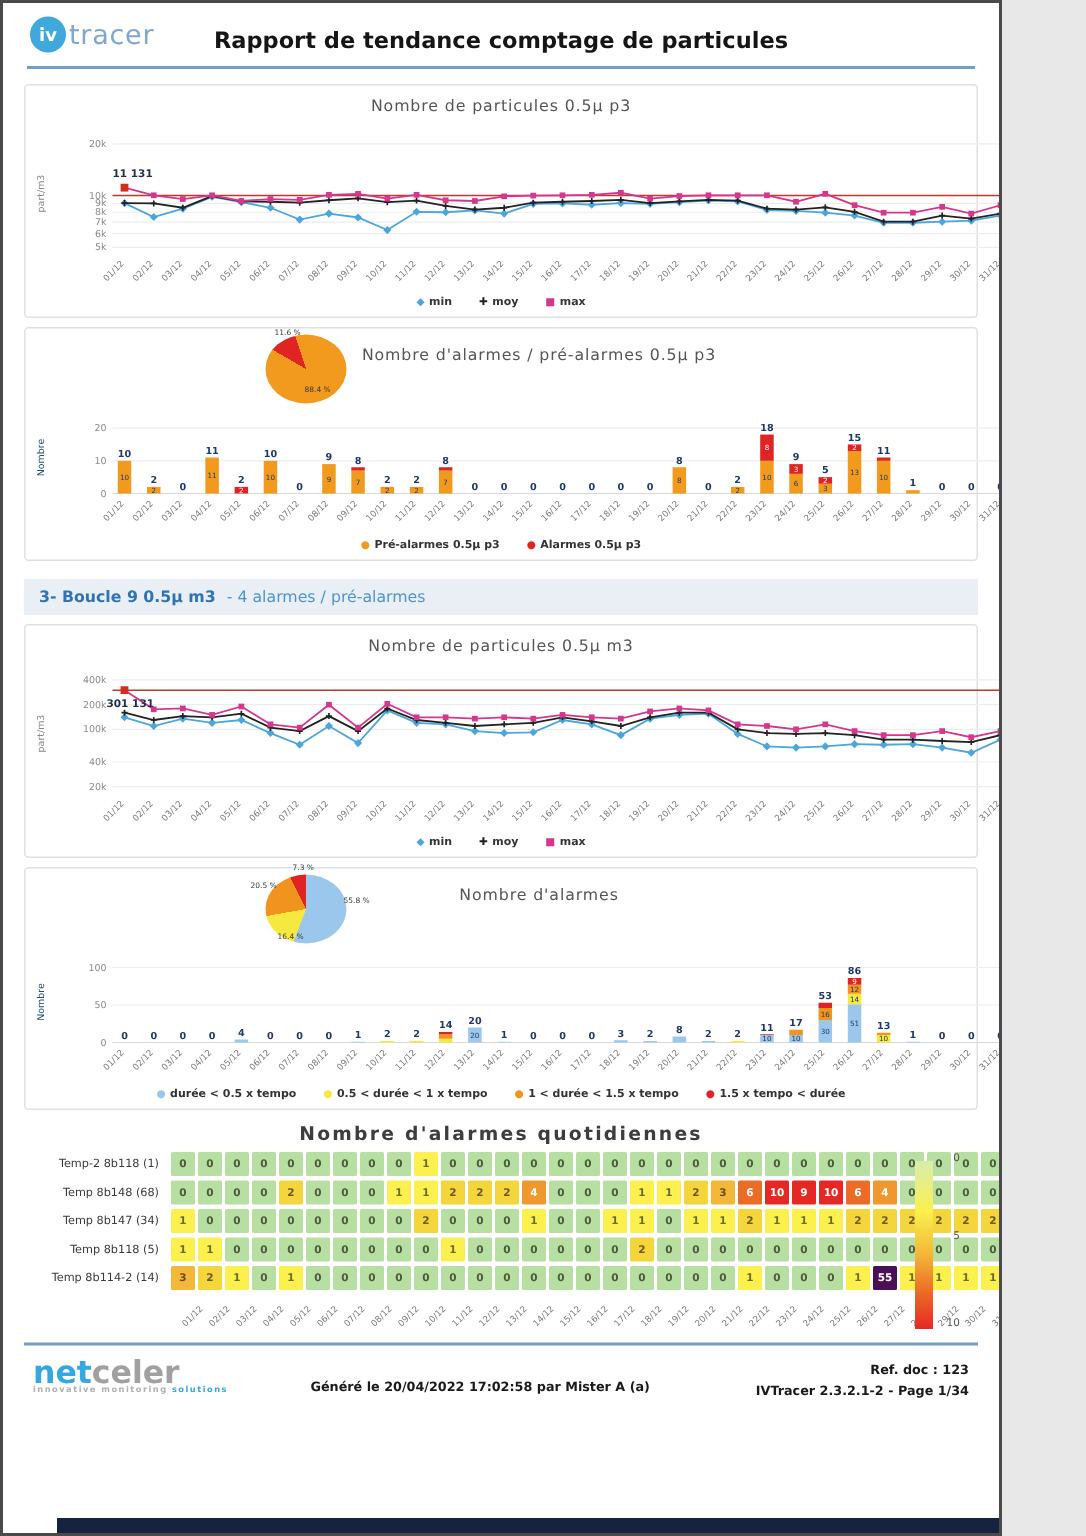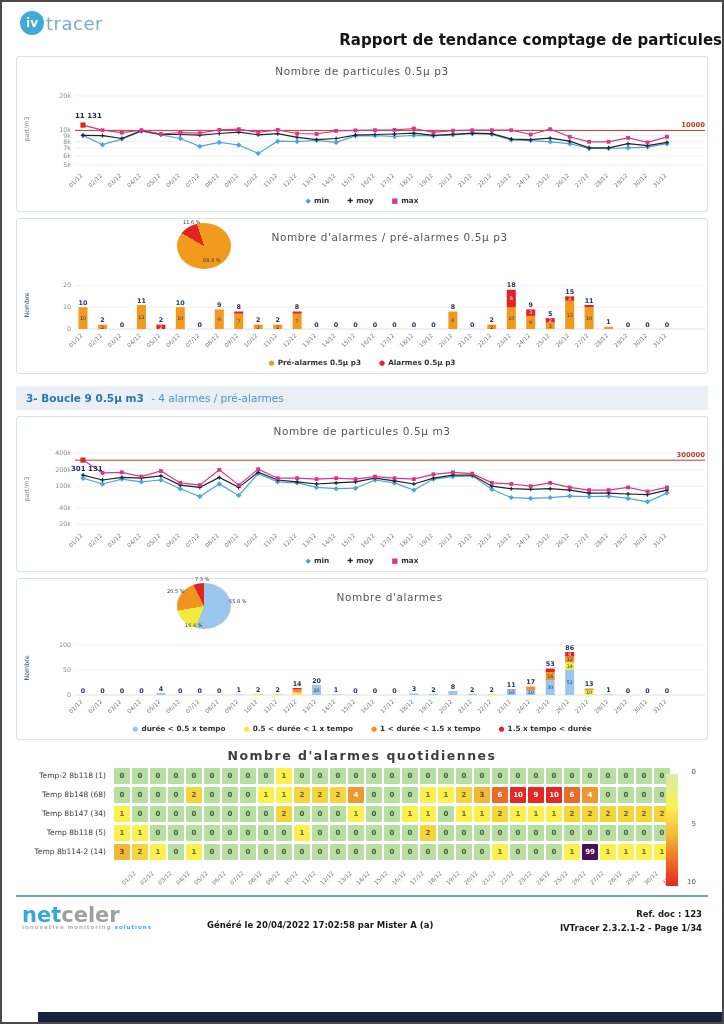--- a/index.html
+++ b/index.html
@@ -1,25 +1,25 @@
 <!DOCTYPE html>
 <html><head>
 <meta charset="utf-8">
 <style>
   * { box-sizing: border-box; }
   html,body { margin:0; padding:0; background:#e8e8e8; }
   body { width:724px; height:1024px; font-family:"DejaVu Sans", sans-serif; }
-  .page { position:relative; width:724px; height:1024px; background:#fff; border:2px solid #4a4a4a; overflow:hidden; }
+  .page { position:relative; width:668px; height:1024px; background:#fff; border:2px solid #4a4a4a; overflow:hidden; }
 
   
   .header { position:relative; height:48px; }
   .logo { position:absolute; left:18px; top:9px; display:flex; align-items:center; }
   .logo-circle { width:24px; height:24px; border-radius:50%; background:#3FA9DC; color:#fff; font-size:12px; font-weight:bold; display:flex; align-items:center; justify-content:center; }
   .logo-text { font-size:18px; color:#7FA8CC; margin-left:2px; letter-spacing:.5px; }
-  .header-title { text-align:right; padding-top:29px; font-size:15px; font-weight:600; color:#151515; }
+  .header-title { text-align:center; padding-top:16px; font-size:15px; font-weight:600; color:#151515; }
   .header-rule { border:none; border-top:2px solid #6FA0C8; margin:8px 16px 0; }
 
   
   .band { margin:12px 14px 0; background:#E9EFF5; padding:6px 10px; font-size:10.5px; }
   .band-title { color:#2E74B5; font-weight:bold; }
   .band-sub { color:#4D94CE; margin-left:4px; }
 
   
   .panel { position:relative; margin:6px 14px 0; border:1px solid #DCE1E6; border-radius:3px; background:#fff; }
   .panel-title { position:absolute; top:8px; left:50%; transform:translateX(-50%); font-size:10.5px; color:#555; letter-spacing:.6px; white-space:nowrap; }
@@ -914,21 +914,21 @@
           <div class="heat-cell" style="background: rgb(183, 223, 162); color: rgb(74, 90, 58);">0</div>
           <div class="heat-cell" style="background: rgb(183, 223, 162); color: rgb(74, 90, 58);">0</div>
           <div class="heat-cell" style="background: rgb(183, 223, 162); color: rgb(74, 90, 58);">0</div>
           <div class="heat-cell" style="background: rgb(183, 223, 162); color: rgb(74, 90, 58);">0</div>
           <div class="heat-cell" style="background: rgb(183, 223, 162); color: rgb(74, 90, 58);">0</div>
           <div class="heat-cell" style="background: rgb(252, 240, 78); color: rgb(107, 107, 42);">1</div>
           <div class="heat-cell" style="background: rgb(183, 223, 162); color: rgb(74, 90, 58);">0</div>
           <div class="heat-cell" style="background: rgb(183, 223, 162); color: rgb(74, 90, 58);">0</div>
           <div class="heat-cell" style="background: rgb(183, 223, 162); color: rgb(74, 90, 58);">0</div>
           <div class="heat-cell" style="background: rgb(252, 240, 78); color: rgb(107, 107, 42);">1</div>
-          <div class="heat-cell" style="background: rgb(74, 16, 86); color: rgb(255, 255, 255);">99</div>
+          <div class="heat-cell" style="background: rgb(74, 16, 86); color: rgb(255, 255, 255);">55</div>
           <div class="heat-cell" style="background: rgb(252, 240, 78); color: rgb(107, 107, 42);">1</div>
           <div class="heat-cell" style="background: rgb(252, 240, 78); color: rgb(107, 107, 42);">1</div>
           <div class="heat-cell" style="background: rgb(252, 240, 78); color: rgb(107, 107, 42);">1</div>
           <div class="heat-cell" style="background: rgb(252, 240, 78); color: rgb(107, 107, 42);">1</div>
         </div>
         <div class="heat-dates">
           <div class="heat-date">
             <span>01/12</span>
           </div>
           <div class="heat-date">

